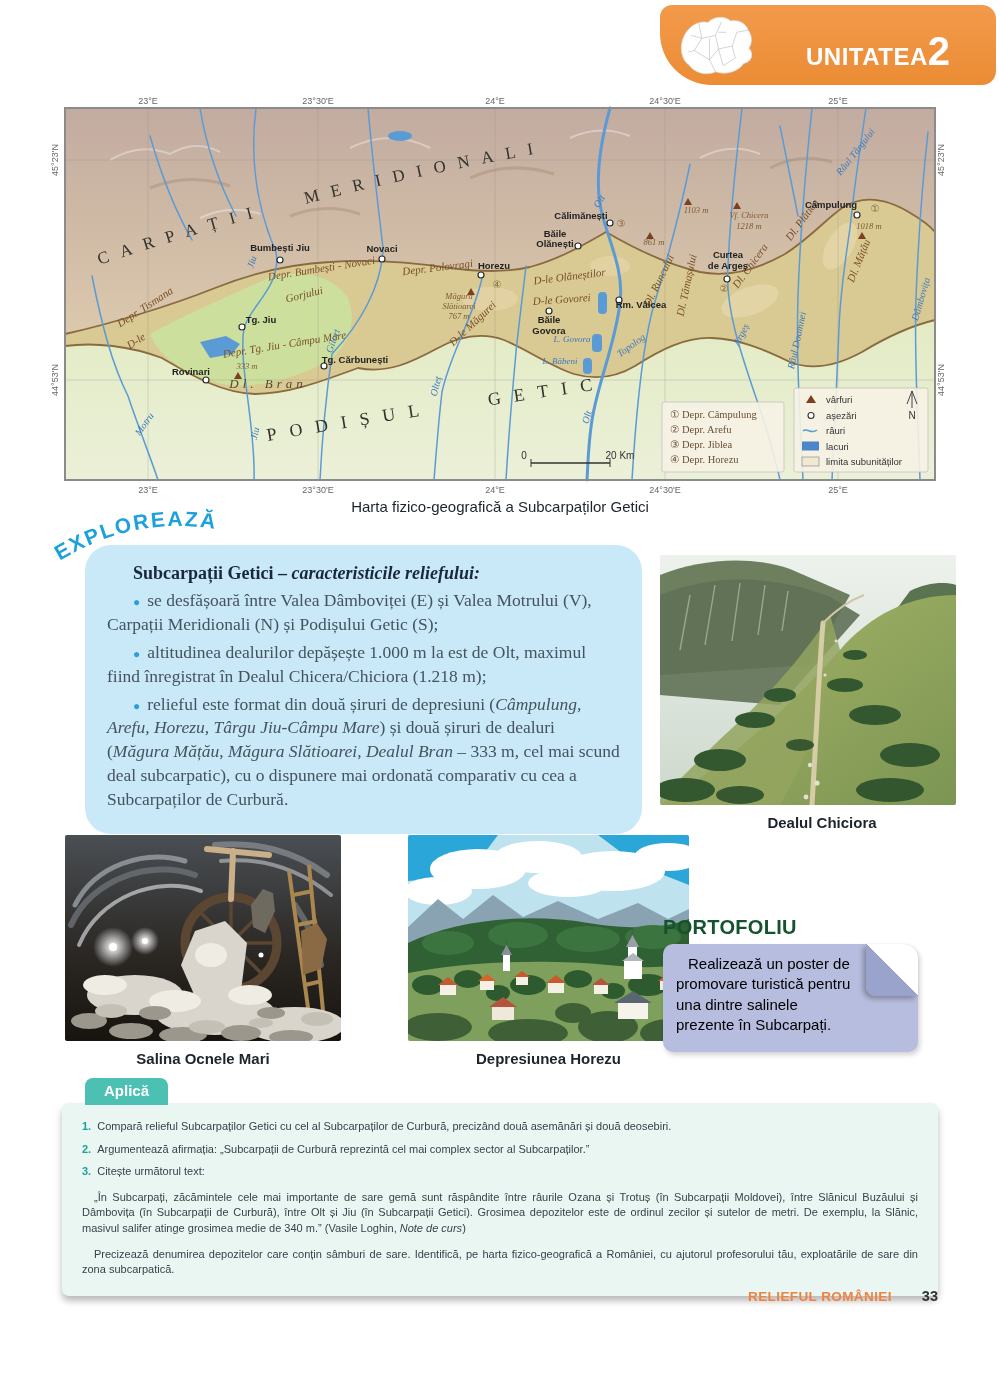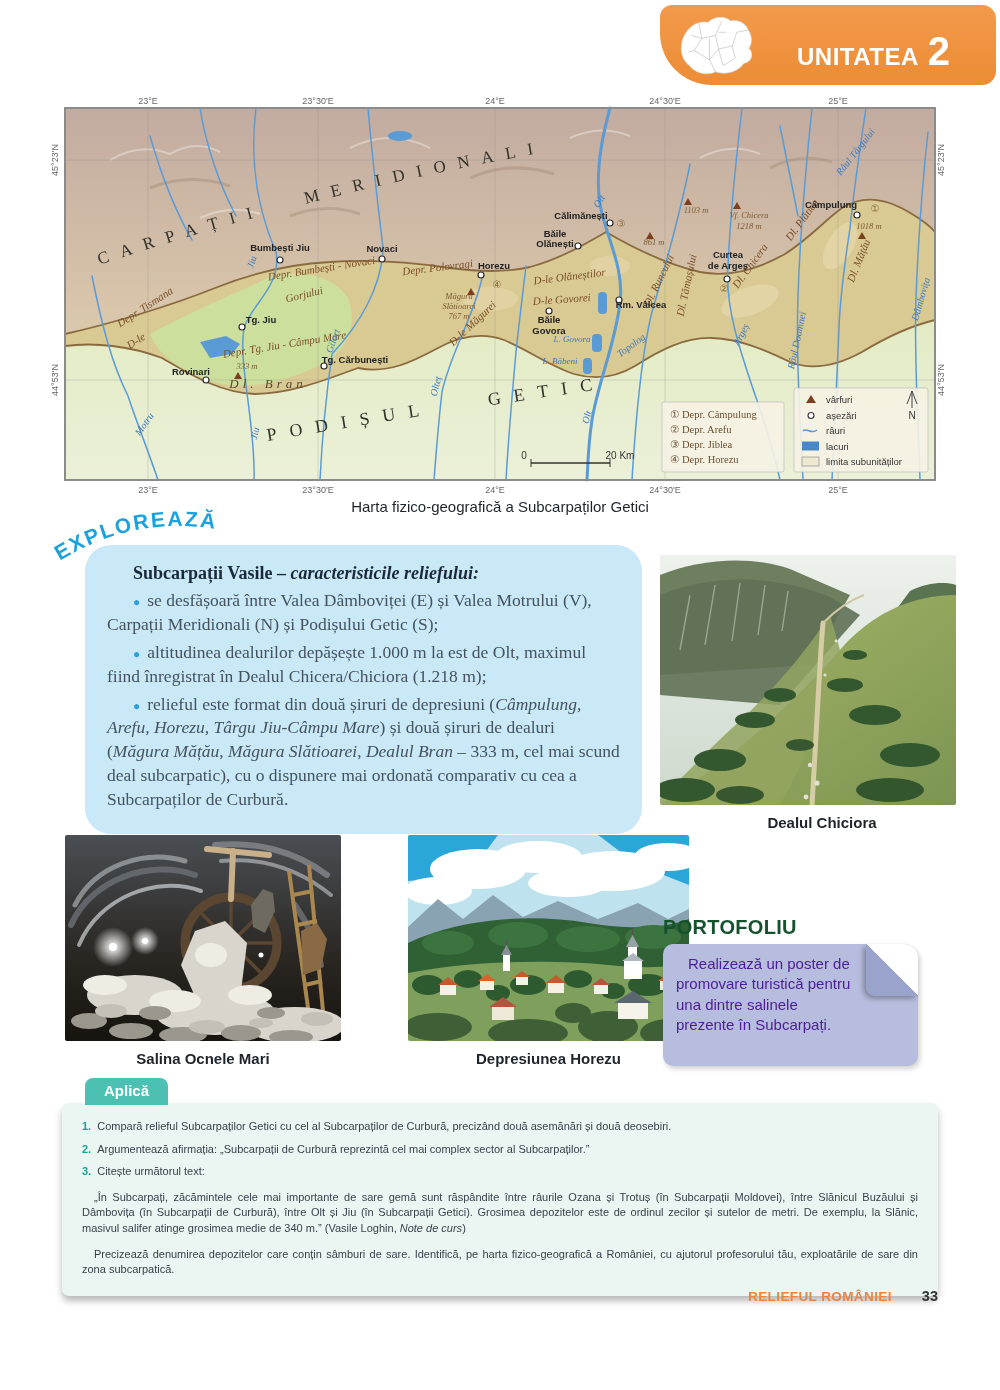--- a/index.html
+++ b/index.html
@@ -3,21 +3,21 @@
 <meta charset="utf-8">
 <style>
   html,body{margin:0;padding:0;background:#eee;}
   .page{position:relative;width:1000px;height:1390px;background:#fff;overflow:hidden;
         font-family:"Liberation Sans",sans-serif;color:#3d4852;}
 
   
   .unit-banner{position:absolute;left:660px;top:5px;width:336px;height:80px;
     background:linear-gradient(#f29a4b,#ec8c35);border-radius:12px 14px 14px 52px;}
   .unit-banner .ro-icon{position:absolute;left:16px;top:5px;}
-  .unit-title{position:absolute;right:46px;bottom:14px;display:flex;align-items:baseline;gap:9px;color:#fff;}
+  .unit-title{position:absolute;right:46px;bottom:14px;display:flex;align-items:baseline;color:#fff;}
   .unit-title .u-label{font-size:24px;font-weight:700;letter-spacing:.5px;}
   .unit-title .u-num{font-size:40px;font-weight:700;line-height:1;}
 
   
   .map-wrap{position:absolute;left:50px;top:96px;width:900px;height:400px;}
   .map-wrap svg{display:block;width:900px;height:400px;}
   .map-caption{position:absolute;left:50px;top:498px;width:900px;text-align:center;
     font-size:15px;font-weight:500;color:#1d242b;margin:0;}
 
   
@@ -54,22 +54,22 @@
   figure svg{display:block;border-radius:2px;}
   figcaption{text-align:center;font-size:15px;font-weight:600;color:#1d242b;margin-top:9px;}
   .fig-chiciora{left:660px;top:555px;width:324px;}
   .fig-salina{left:65px;top:835px;width:276px;}
   .fig-horezu{left:360px;top:835px;width:281px;padding-left:48px;}
 
   
   .pf-title{position:absolute;left:663px;top:916px;margin:0;font-size:20px;font-weight:800;
     color:#14532d;letter-spacing:.3px;}
   .pf-note{position:absolute;left:663px;top:944px;width:228px;min-height:96px;background:#b7bdde;
-    border-radius:10px 14px 10px 10px;padding:10px 14px 16px 13px;font-size:15px;line-height:1.35;
-    color:#4c1d95;box-shadow:2px 3px 5px rgba(0,0,0,.18);}
+    border-radius:10px 14px 10px 10px;padding:10px 14px 2px 13px;font-size:15px;line-height:1.35;
+    color:#000000;box-shadow:2px 3px 5px rgba(0,0,0,.18);}
   .pf-note .txt{display:block;text-indent:12px;position:relative;z-index:2;width:178px;}
   .pf-fold{position:absolute;top:0;right:0;width:52px;height:52px;
     background:linear-gradient(to bottom left,#fff 49%,#9aa3cb 50%);
     border-radius:0 14px 0 10px;box-shadow:-3px 3px 5px rgba(0,0,0,.28);z-index:1;}
 
   
   .apply-tab{position:absolute;left:85px;top:1078px;background:#4cc0b2;color:#fff;
     font-size:15px;font-weight:700;padding:4px 19px 6px 19px;border-radius:8px 8px 0 0;z-index:2;text-align:center;}
   .apply-box{position:absolute;left:62px;top:1103px;width:836px;background:#eaf6f1;
     border-radius:7px;box-shadow:0 5px 7px rgba(0,0,0,.28);padding:16px 20px 18px 20px;
@@ -317,21 +317,21 @@
     <defs>
         <path id="exArc" d="M 10,64 Q 106,4 216,44" fill="none"></path>
       </defs>
     <text>
       <textPath href="#exArc" startOffset="2">EXPLOREAZĂ</textPath>
     </text>
   </svg>
 
   <div class="explore-box">
     <p class="ex-title">
-      <span>Subcarpații Vasile – </span><em>caracteristicile reliefului:</em>
+      <span>Subcarpații Getici – </span><em>caracteristicile reliefului:</em>
     </p>
     <div id="exploreBullets">
         <p class="bullet"><span class="dot"></span><span>se desfășoară între Valea Dâmboviței (E) și Valea Motrului (V), Carpații Meridionali (N) și Podișului Getic (S);</span></p>
         <p class="bullet"><span class="dot"></span><span>altitudinea dealurilor depășește 1.000 m la est de Olt, maximul fiind înregistrat în Dealul Chicera/Chiciora (1.218 m);</span></p>
         <p class="bullet"><span class="dot"></span><span>relieful este format din două șiruri de depresiuni (</span><em>Câmpulung, Arefu, Horezu, Târgu Jiu-Câmpu Mare</em><span>) și două șiruri de dealuri (</span><em>Măgura Mățău</em><span>, </span><em>Măgura Slătioarei</em><span>, </span><em>Dealul Bran</em><span> – 333 m, cel mai scund deal subcarpatic), cu o dispunere mai ordonată comparativ cu cea a Subcarpaților de Curbură.</span></p>
       </div>
   </div>
 
   <figure class="fig-chiciora">
     <svg viewBox="0 0 296 250" width="296" height="250">

